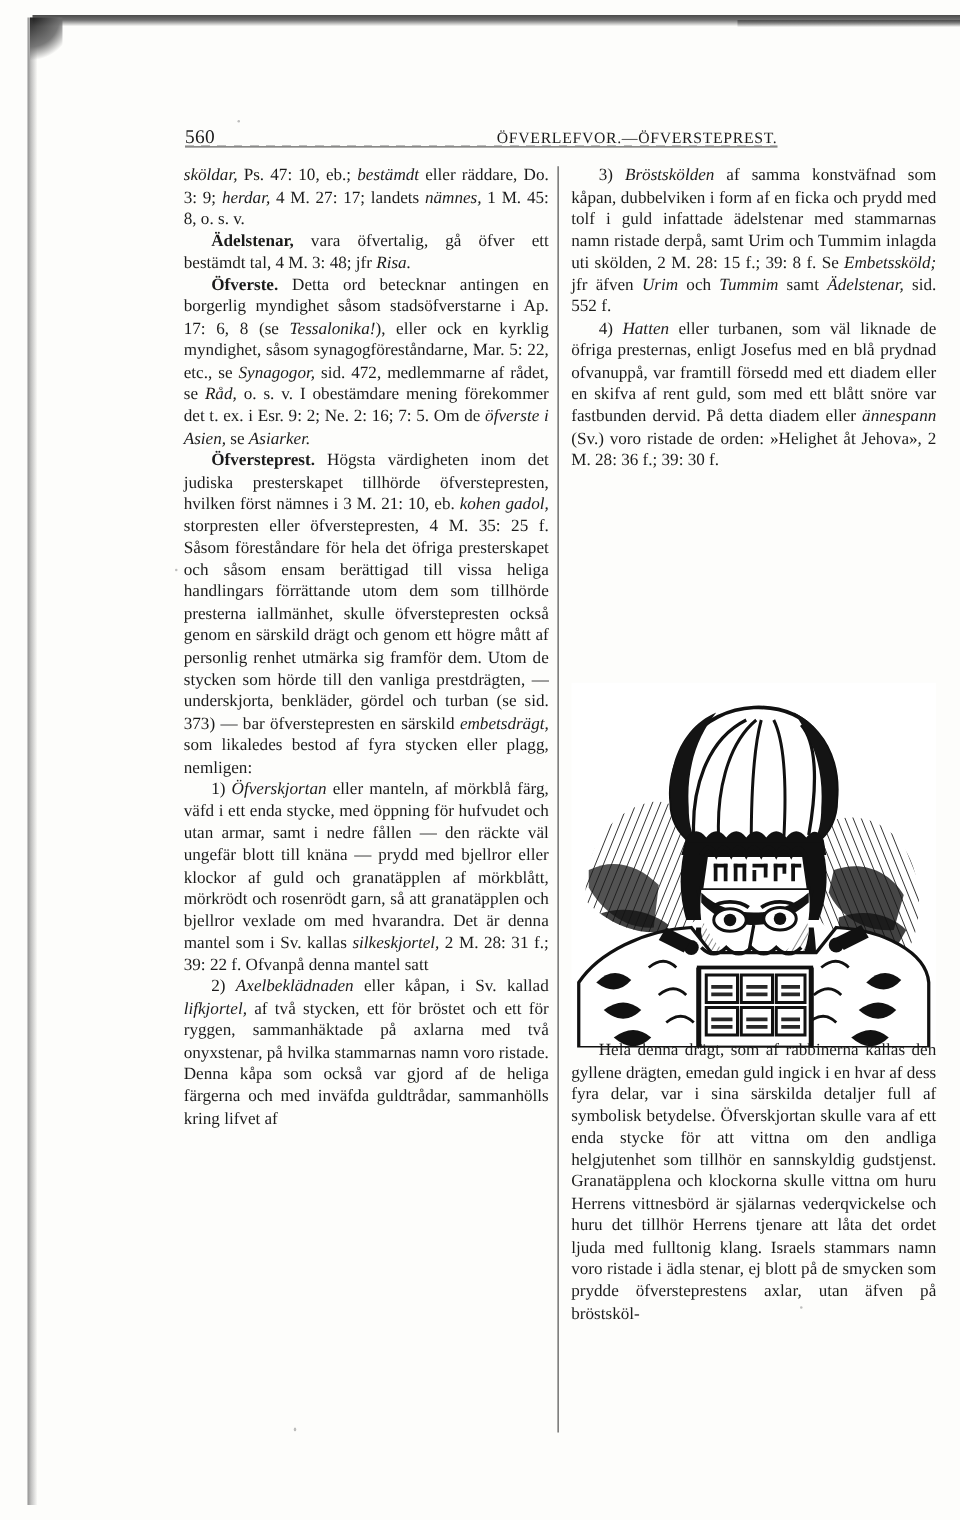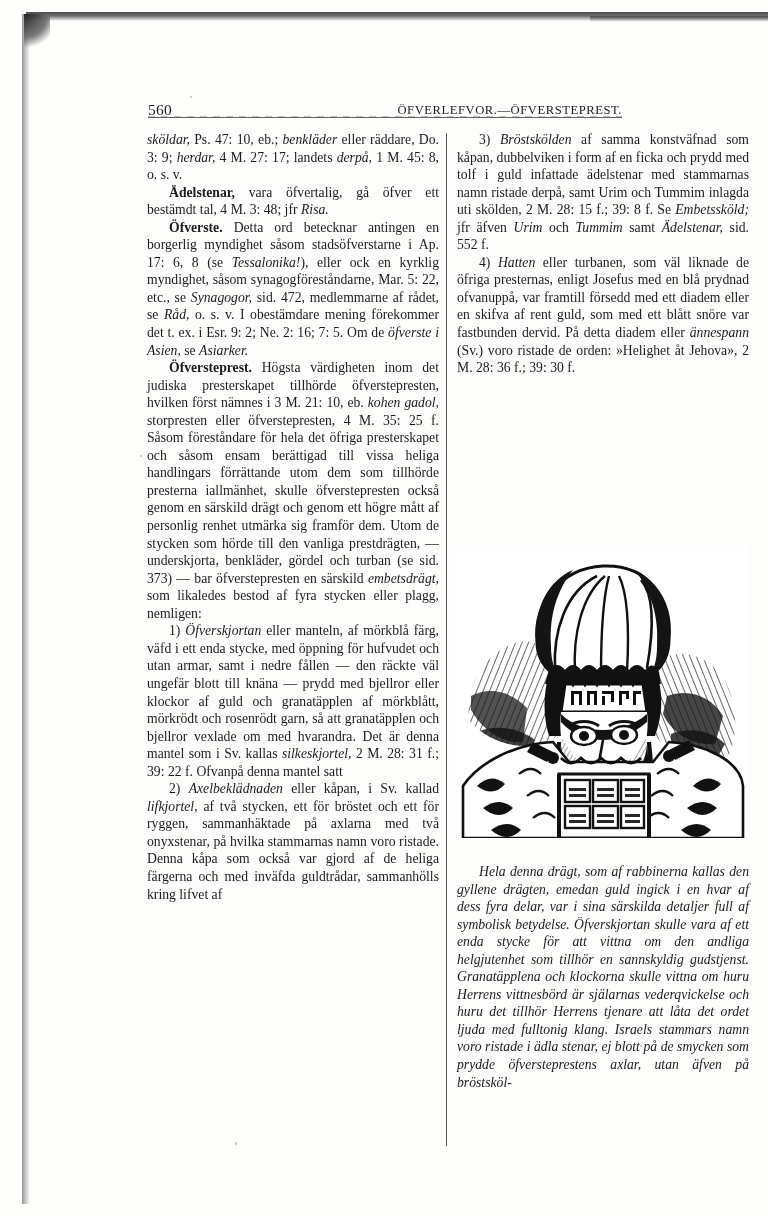--- a/index.html
+++ b/index.html
@@ -140,26 +140,25 @@
     top: 546px;
     width: 292px;
     height: 292px;
   }
   .figure svg { display: block; }
 
   
   .col-right-lower {
     position: absolute;
     left: 457px;
-    top: 863px;
+    top: 831px;
     width: 292px;
     font-size: 13.7px;
     line-height: 17.55px;
     text-align: justify;
-    font-style: italic;
   }
 </style>
 </head>
 <body>
 
 <div class="scan-page"></div>
 <div class="scan-edge-top"></div>
 <div class="scan-edge-top2"></div>
 <div class="scan-edge-left"></div>
 <div class="scan-corner"></div>
@@ -176,21 +175,21 @@
   <div class="runhead">
     <span class="folio">560</span>
     <span class="runtitle">ÖFVERLEFVOR.—ÖFVERSTEPREST.</span>
   </div>
   <div class="head-rule"></div>
 
   <div class="col-rule"></div>
 
   <div class="col col-left">
 
-    <p><i>sköldar,</i><span> Ps. 47: 10, eb.; </span><i>benkläder</i><span> eller räddare, Do. 3: 9; </span><i>herdar,</i><span> 4 M. 27: 17; landets </span><i>derpå,</i><span> 1 M. 45: 8, o. s. v.</span></p>
+    <p><i>sköldar,</i><span> Ps. 47: 10, eb.; </span><i>bestämdt</i><span> eller räddare, Do. 3: 9; </span><i>herdar,</i><span> 4 M. 27: 17; landets </span><i>nämnes,</i><span> 1 M. 45: 8, o. s. v.</span></p>
 
 
     <p class="ind"><b class="hw">Ädelstenar,</b><span> vara öfvertalig, gå öfver ett bestämdt tal, 4 M. 3: 48; jfr </span><i>Risa.</i></p>
 
     <p class="ind"><b class="hw">Öfverste.</b><span> Detta ord betecknar antingen en borgerlig myndighet såsom stadsöfverstarne i Ap. 17: 6, 8 (se </span><i>Tessalonika!</i><span>), eller ock en kyrklig myndighet, såsom synagogföreståndarne, Mar. 5: 22, etc., se </span><i>Synagogor,</i><span> sid. 472, medlemmarne af rådet, se </span><i>Råd,</i><span> o. s. v. I obestämdare mening förekommer det t. ex. i Esr. 9: 2; Ne. 2: 16; 7: 5. Om de </span><i>öfverste i Asien,</i><span> se </span><i>Asiarker.</i></p>
 
     <p class="ind"><b class="hw">Öfversteprest.</b><span> Högsta värdigheten inom det judiska presterskapet tillhörde öfverstepresten, hvilken först nämnes i 3 M. 21: 10, eb. </span><i>kohen gadol,</i><span> storpresten eller öfverstepresten, 4 M. 35: 25 f. Såsom föreståndare för hela det öfriga presterskapet och såsom ensam berättigad till vissa heliga handlingars förrättande utom dem som tillhörde presterna iallmänhet, skulle öfverstepresten också genom en särskild drägt och genom ett högre mått af personlig renhet utmärka sig framför dem. Utom de stycken som hörde till den vanliga prestdrägten, — underskjorta, benkläder, gördel och turban (se sid. 373) — bar öfverstepresten en särskild </span><i>embetsdrägt,</i><span> som likaledes bestod af fyra stycken eller plagg, nemligen:</span></p>
 
     <p class="ind"><span>1) </span><i>Öfverskjortan</i><span> eller manteln, af mörkblå färg, väfd i ett enda stycke, med öppning för hufvudet och utan armar, samt i nedre fållen — den räckte väl ungefär blott till knäna — prydd med bjellror eller klockor af guld och granatäpplen af mörkblått, mörkrödt och rosenrödt garn, så att granatäpplen och bjellror vexlade om med hvarandra. Det är denna mantel som i Sv. kallas </span><i>silkeskjortel,</i><span> 2 M. 28: 31 f.; 39: 22 f. Ofvanpå denna mantel satt</span></p>
 

